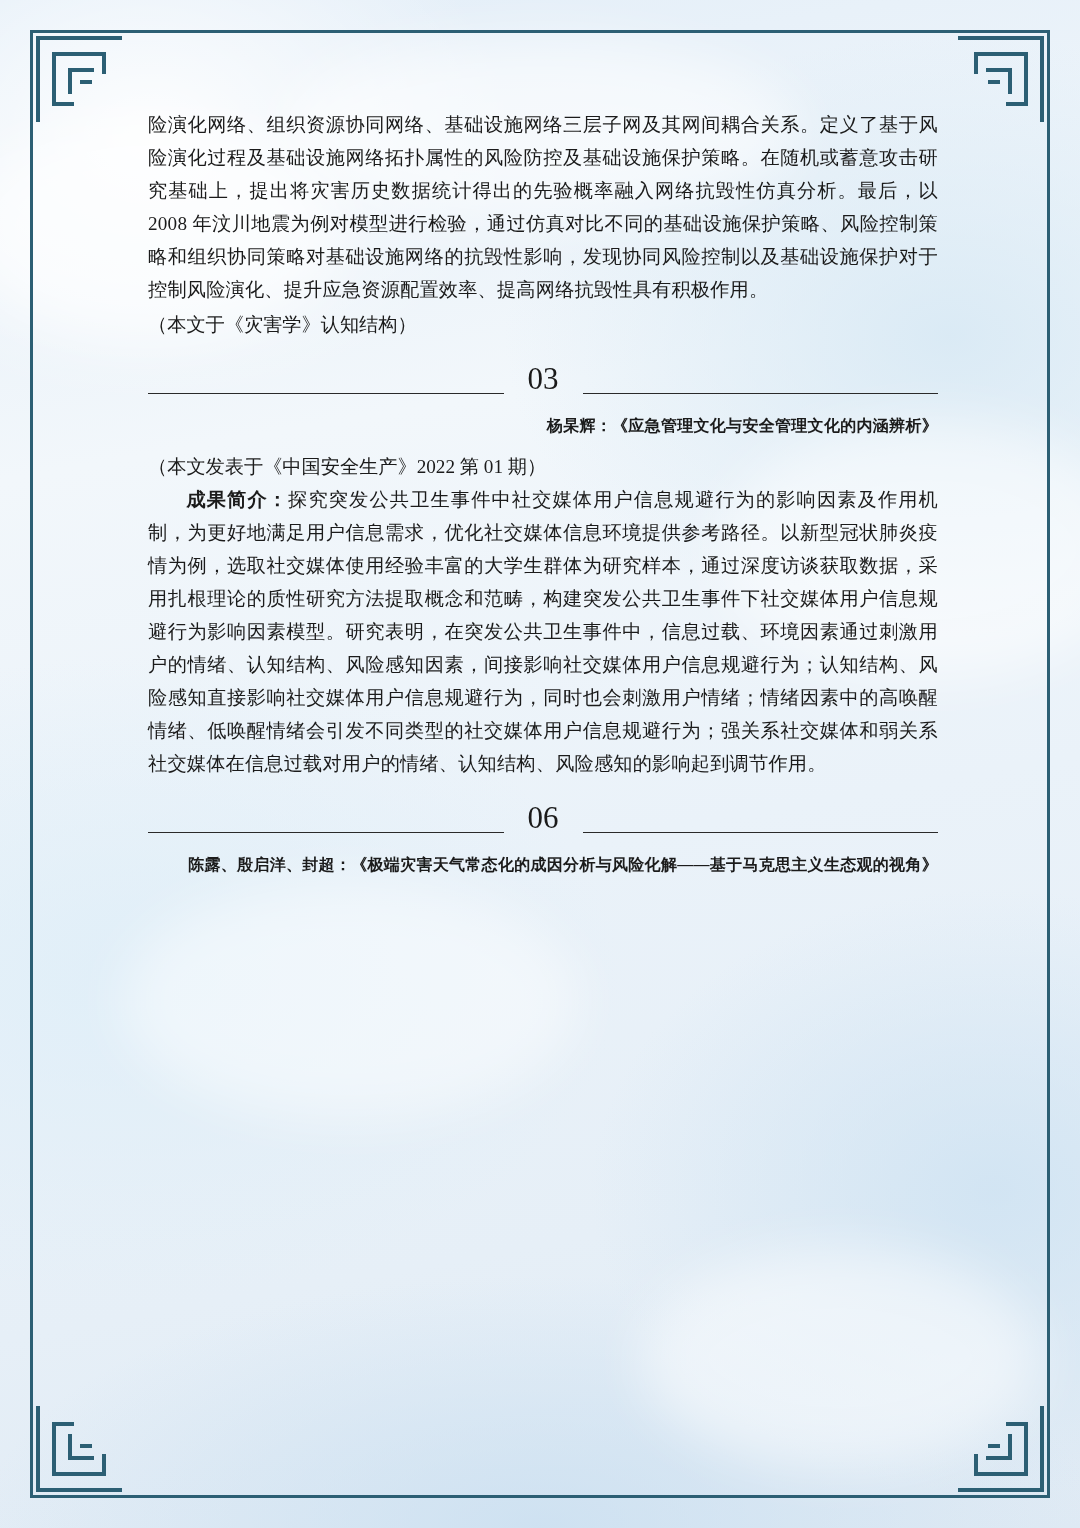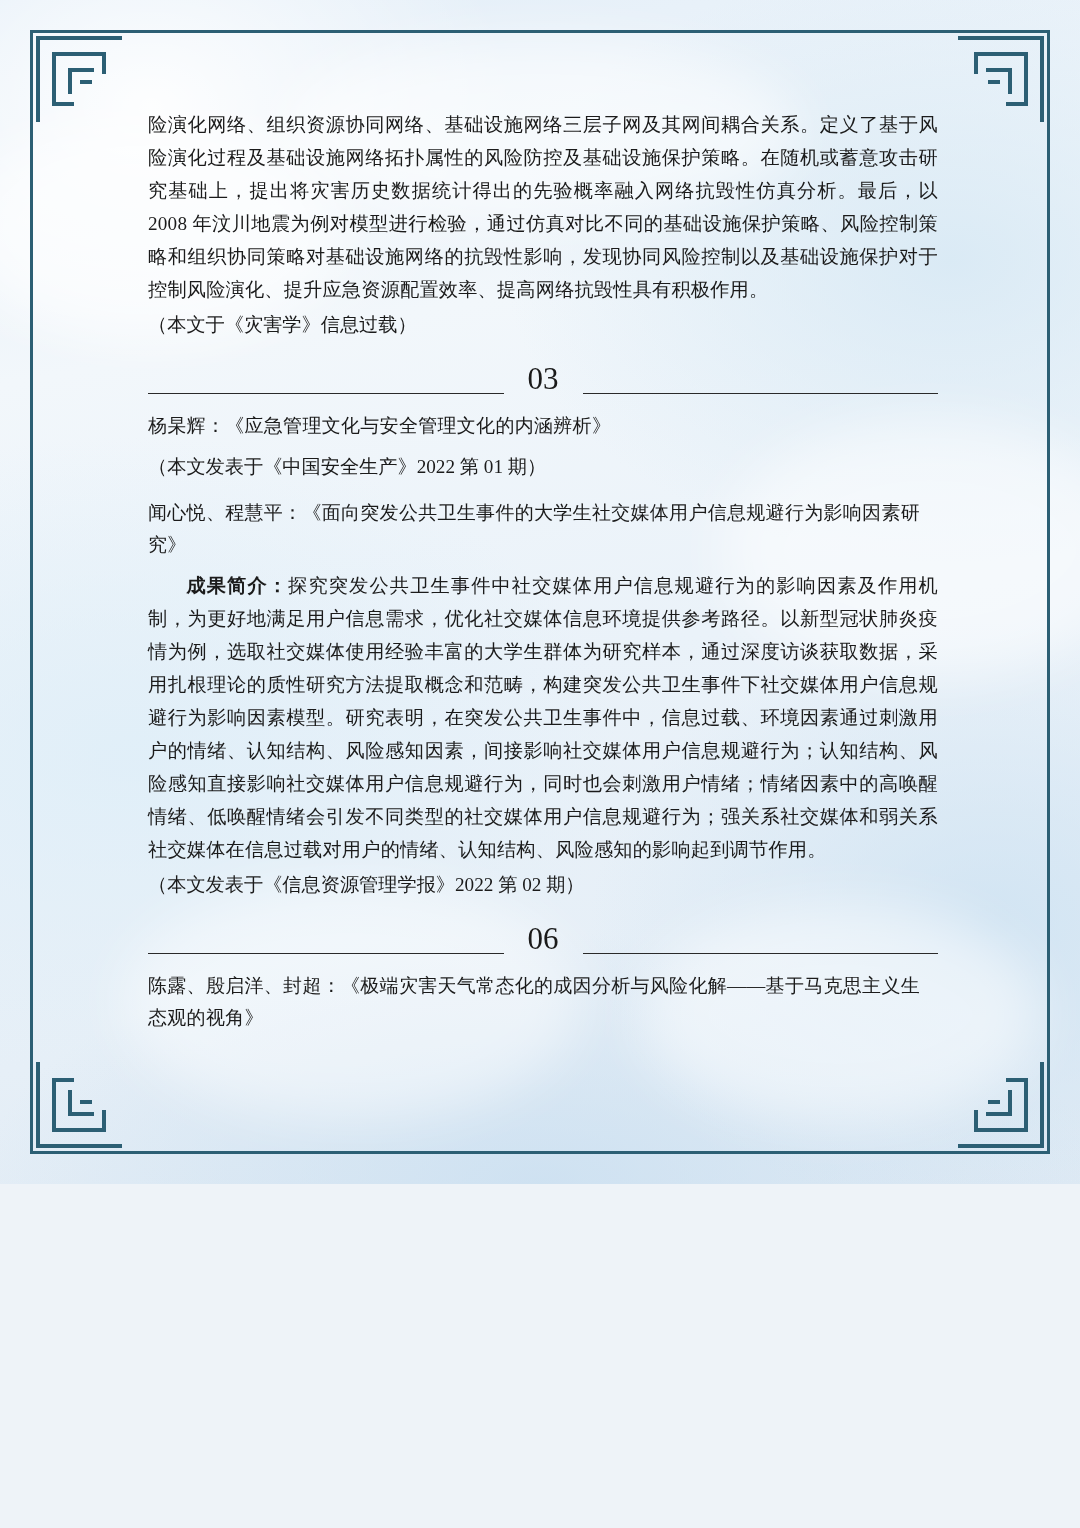--- a/index.html
+++ b/index.html
@@ -9,21 +9,21 @@
   body {
     width: 1080px;
     height: 1528px;
     font-family: "Liberation Serif", "DejaVu Serif", serif;
     background: #eef3f8;
     overflow: hidden;
   }
   .page {
     position: relative;
     width: 1080px;
-    height: 1184px;
+    height: 1528px;
     box-sizing: border-box;
     background:
       radial-gradient(ellipse 520px 380px at 14% 9%, rgba(255,255,255,0.92), rgba(255,255,255,0) 70%),
       radial-gradient(ellipse 620px 420px at 88% 22%, rgba(214,232,244,0.85), rgba(255,255,255,0) 72%),
       radial-gradient(ellipse 700px 460px at 12% 64%, rgba(222,238,248,0.8), rgba(255,255,255,0) 70%),
       radial-gradient(ellipse 560px 420px at 92% 78%, rgba(205,226,242,0.8), rgba(255,255,255,0) 72%),
       radial-gradient(ellipse 800px 360px at 50% 100%, rgba(200,222,240,0.75), rgba(255,255,255,0) 70%),
       linear-gradient(170deg, #e3eef8 0%, #f2f7fb 28%, #eaf2f9 55%, #e6eff7 78%, #dfeaf4 100%);
   }
   
@@ -120,24 +120,24 @@
     flex: 0 0 auto;
     padding: 0 24px;
     font-size: 31px;
     line-height: 1;
     color: #1a1a1a;
     font-family: "Liberation Serif", "DejaVu Serif", serif;
   }
 
   .title {
     margin: 14px 0 8px 0;
-    text-align: left;
-    font-size: 19px;
+    text-align: right;
+    font-size: 16px;
     line-height: 32px;
-    font-weight: normal;
+    font-weight: bold;
     letter-spacing: 0.3px;
   }
 
   .lead {
     font-weight: bold;
   }
 </style>
 </head>
 <body>
 
@@ -197,33 +197,31 @@
         <i class="k6"></i>
         <i class="k7"></i>
         <i class="k8"></i>
         <i class="k9"></i>
     </div>
   </div>
 
   <div class="content">
 
     <p class="body">险演化网络、组织资源协同网络、基础设施网络三层子网及其网间耦合关系。定义了基于风险演化过程及基础设施网络拓扑属性的风险防控及基础设施保护策略。在随机或蓄意攻击研究基础上，提出将灾害历史数据统计得出的先验概率融入网络抗毁性仿真分析。最后，以 2008 年汶川地震为例对模型进行检验，通过仿真对比不同的基础设施保护策略、风险控制策略和组织协同策略对基础设施网络的抗毁性影响，发现协同风险控制以及基础设施保护对于控制风险演化、提升应急资源配置效率、提高网络抗毁性具有积极作用。</p>
-    <p class="src">（本文于《灾害学》信息过载）</p>
+    <p class="src">（本文于《灾害学》认知结构）</p>
 
     <div class="divider">
       <div class="rule"></div>
       <div class="num">03</div>
       <div class="rule"></div>
     </div>
     <div class="title">杨杲辉：《应急管理文化与安全管理文化的内涵辨析》</div>
     <p class="src">（本文发表于《中国安全生产》2022 第 01 期）</p>
 
-    <div class="title">闻心悦、程慧平：《面向突发公共卫生事件的大学生社交媒体用户信息规避行为影响因素研究》</div>
     <p class="body indent"><span class="lead">成果简介：</span><span>探究突发公共卫生事件中社交媒体用户信息规避行为的影响因素及作用机制，为更好地满足用户信息需求，优化社交媒体信息环境提供参考路径。以新型冠状肺炎疫情为例，选取社交媒体使用经验丰富的大学生群体为研究样本，通过深度访谈获取数据，采用扎根理论的质性研究方法提取概念和范畴，构建突发公共卫生事件下社交媒体用户信息规避行为影响因素模型。研究表明，在突发公共卫生事件中，信息过载、环境因素通过刺激用户的情绪、认知结构、风险感知因素，间接影响社交媒体用户信息规避行为；认知结构、风险感知直接影响社交媒体用户信息规避行为，同时也会刺激用户情绪；情绪因素中的高唤醒情绪、低唤醒情绪会引发不同类型的社交媒体用户信息规避行为；强关系社交媒体和弱关系社交媒体在信息过载对用户的情绪、认知结构、风险感知的影响起到调节作用。</span></p>
-    <p class="src">（本文发表于《信息资源管理学报》2022 第 02 期）</p>
 
     <div class="divider">
       <div class="rule"></div>
       <div class="num">06</div>
       <div class="rule"></div>
     </div>
     <div class="title">陈露、殷启洋、封超：《极端灾害天气常态化的成因分析与风险化解——基于马克思主义生态观的视角》</div>
 
   </div>
 </div>

